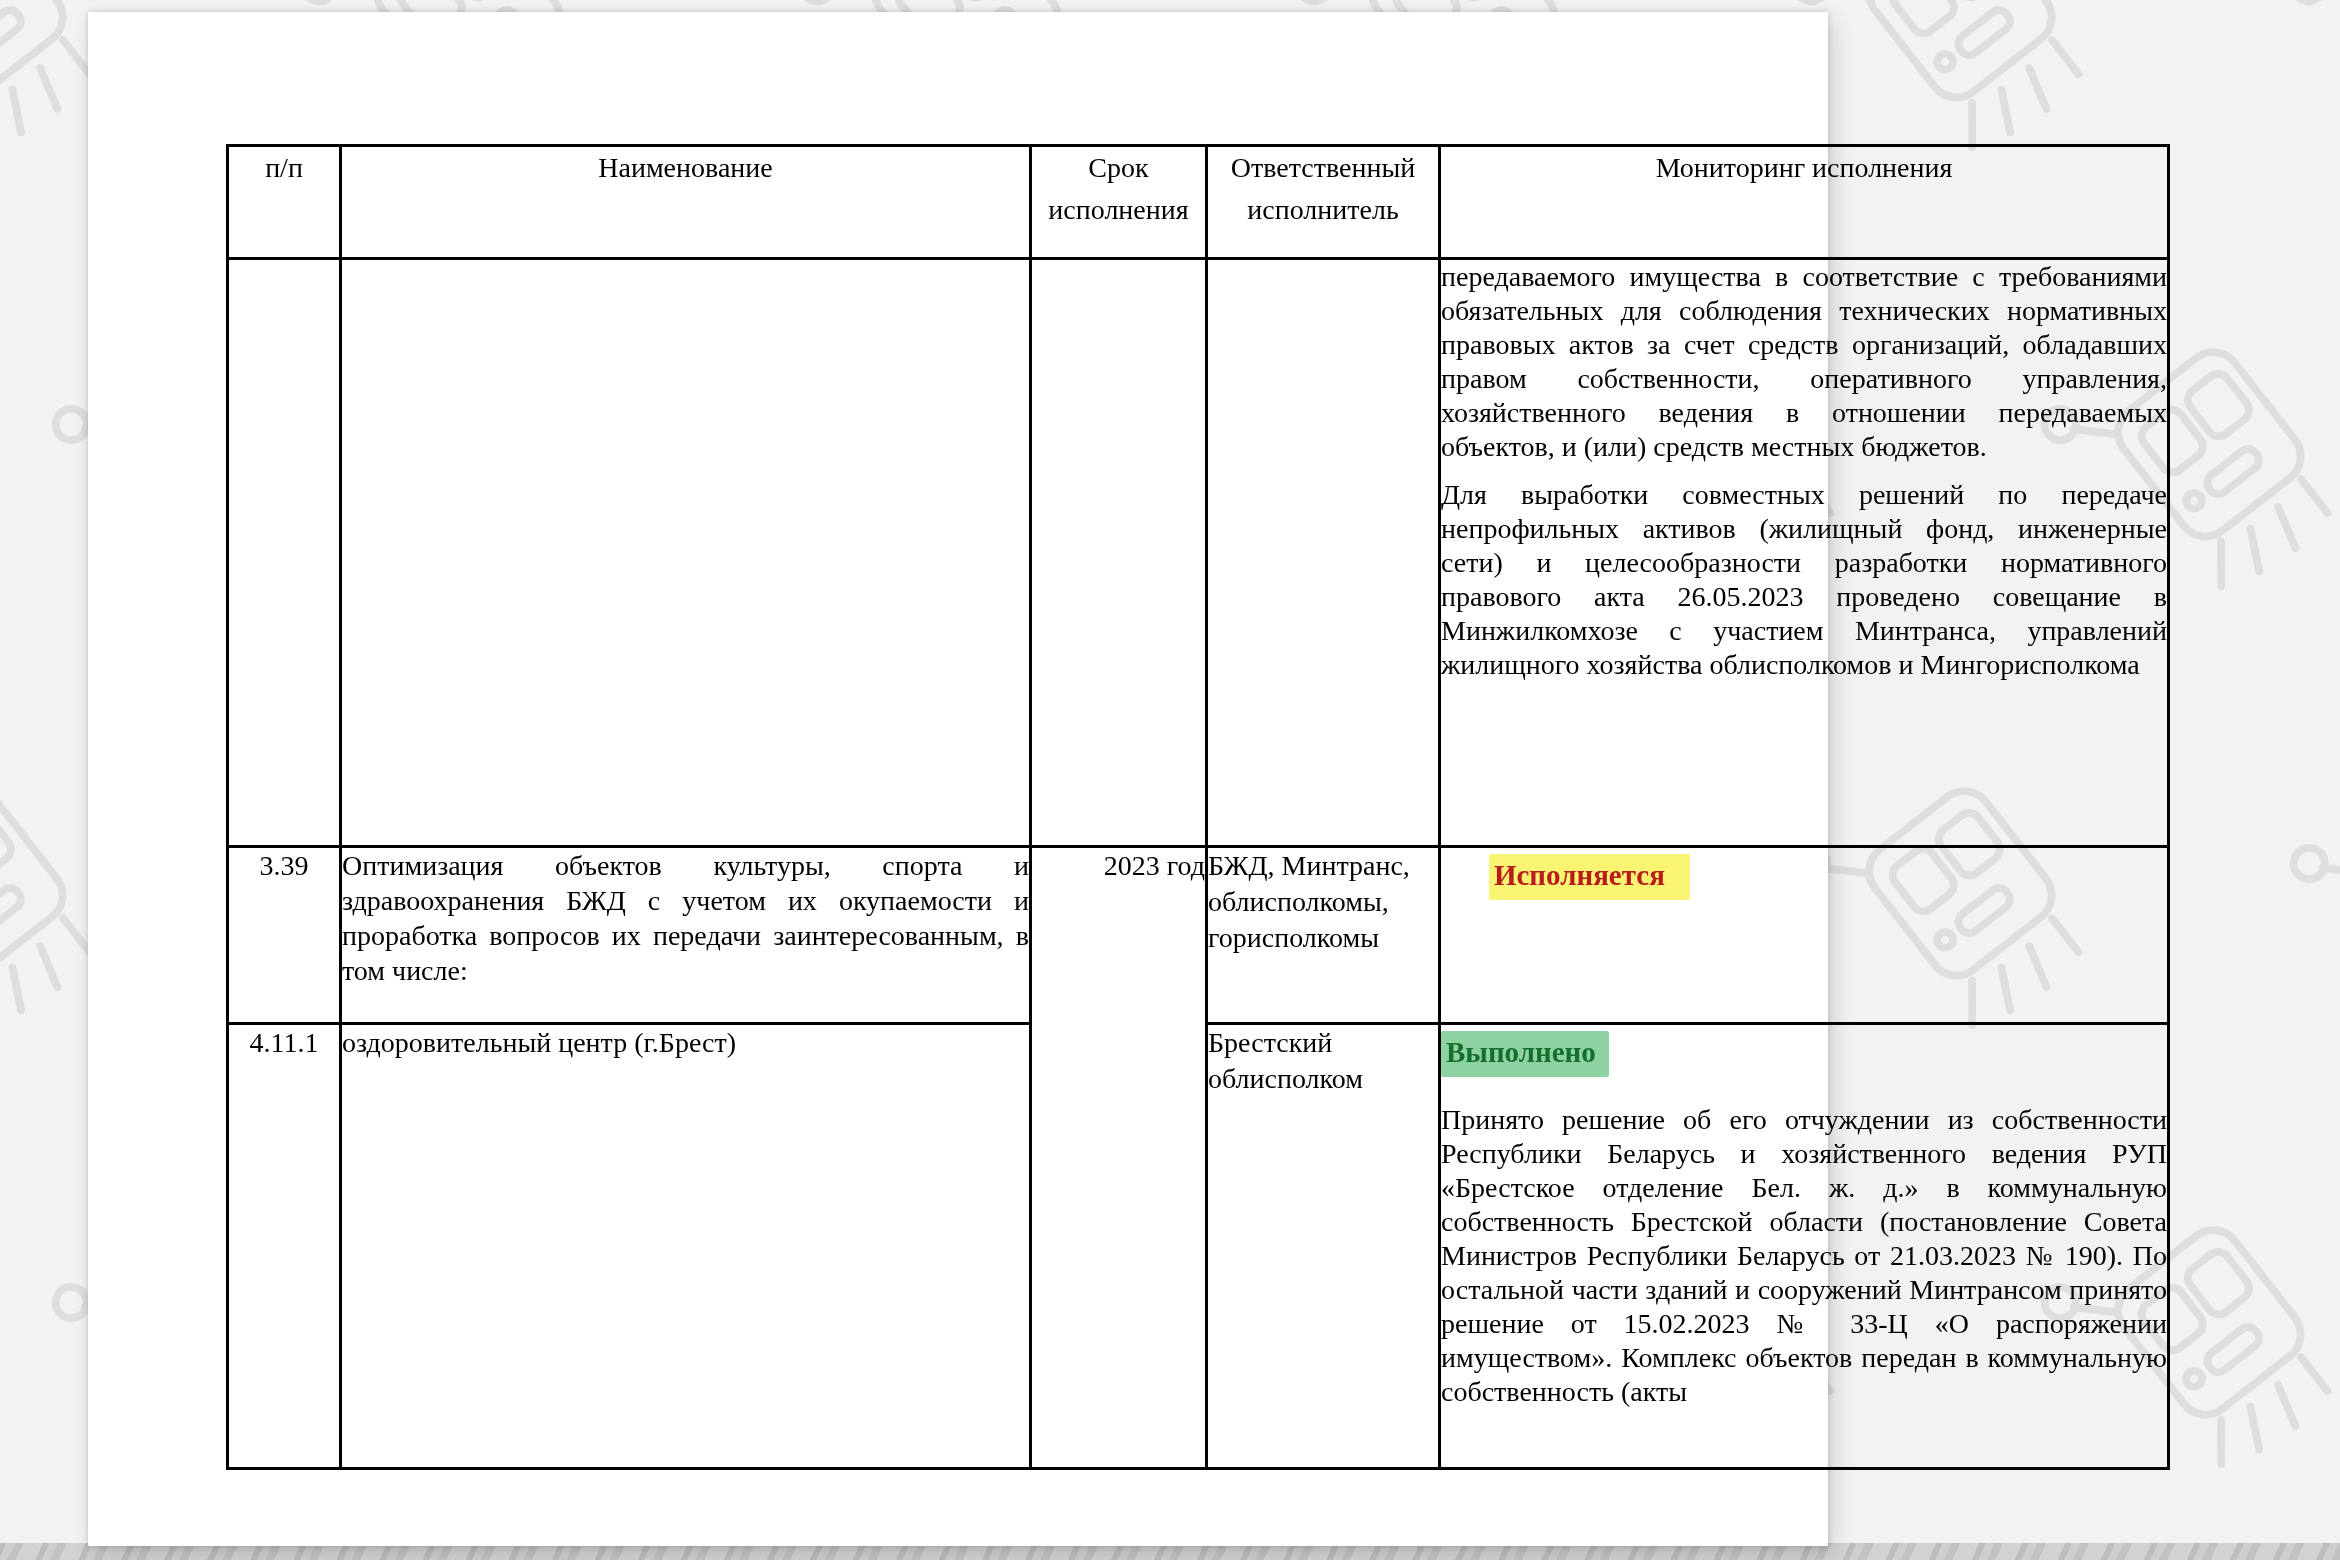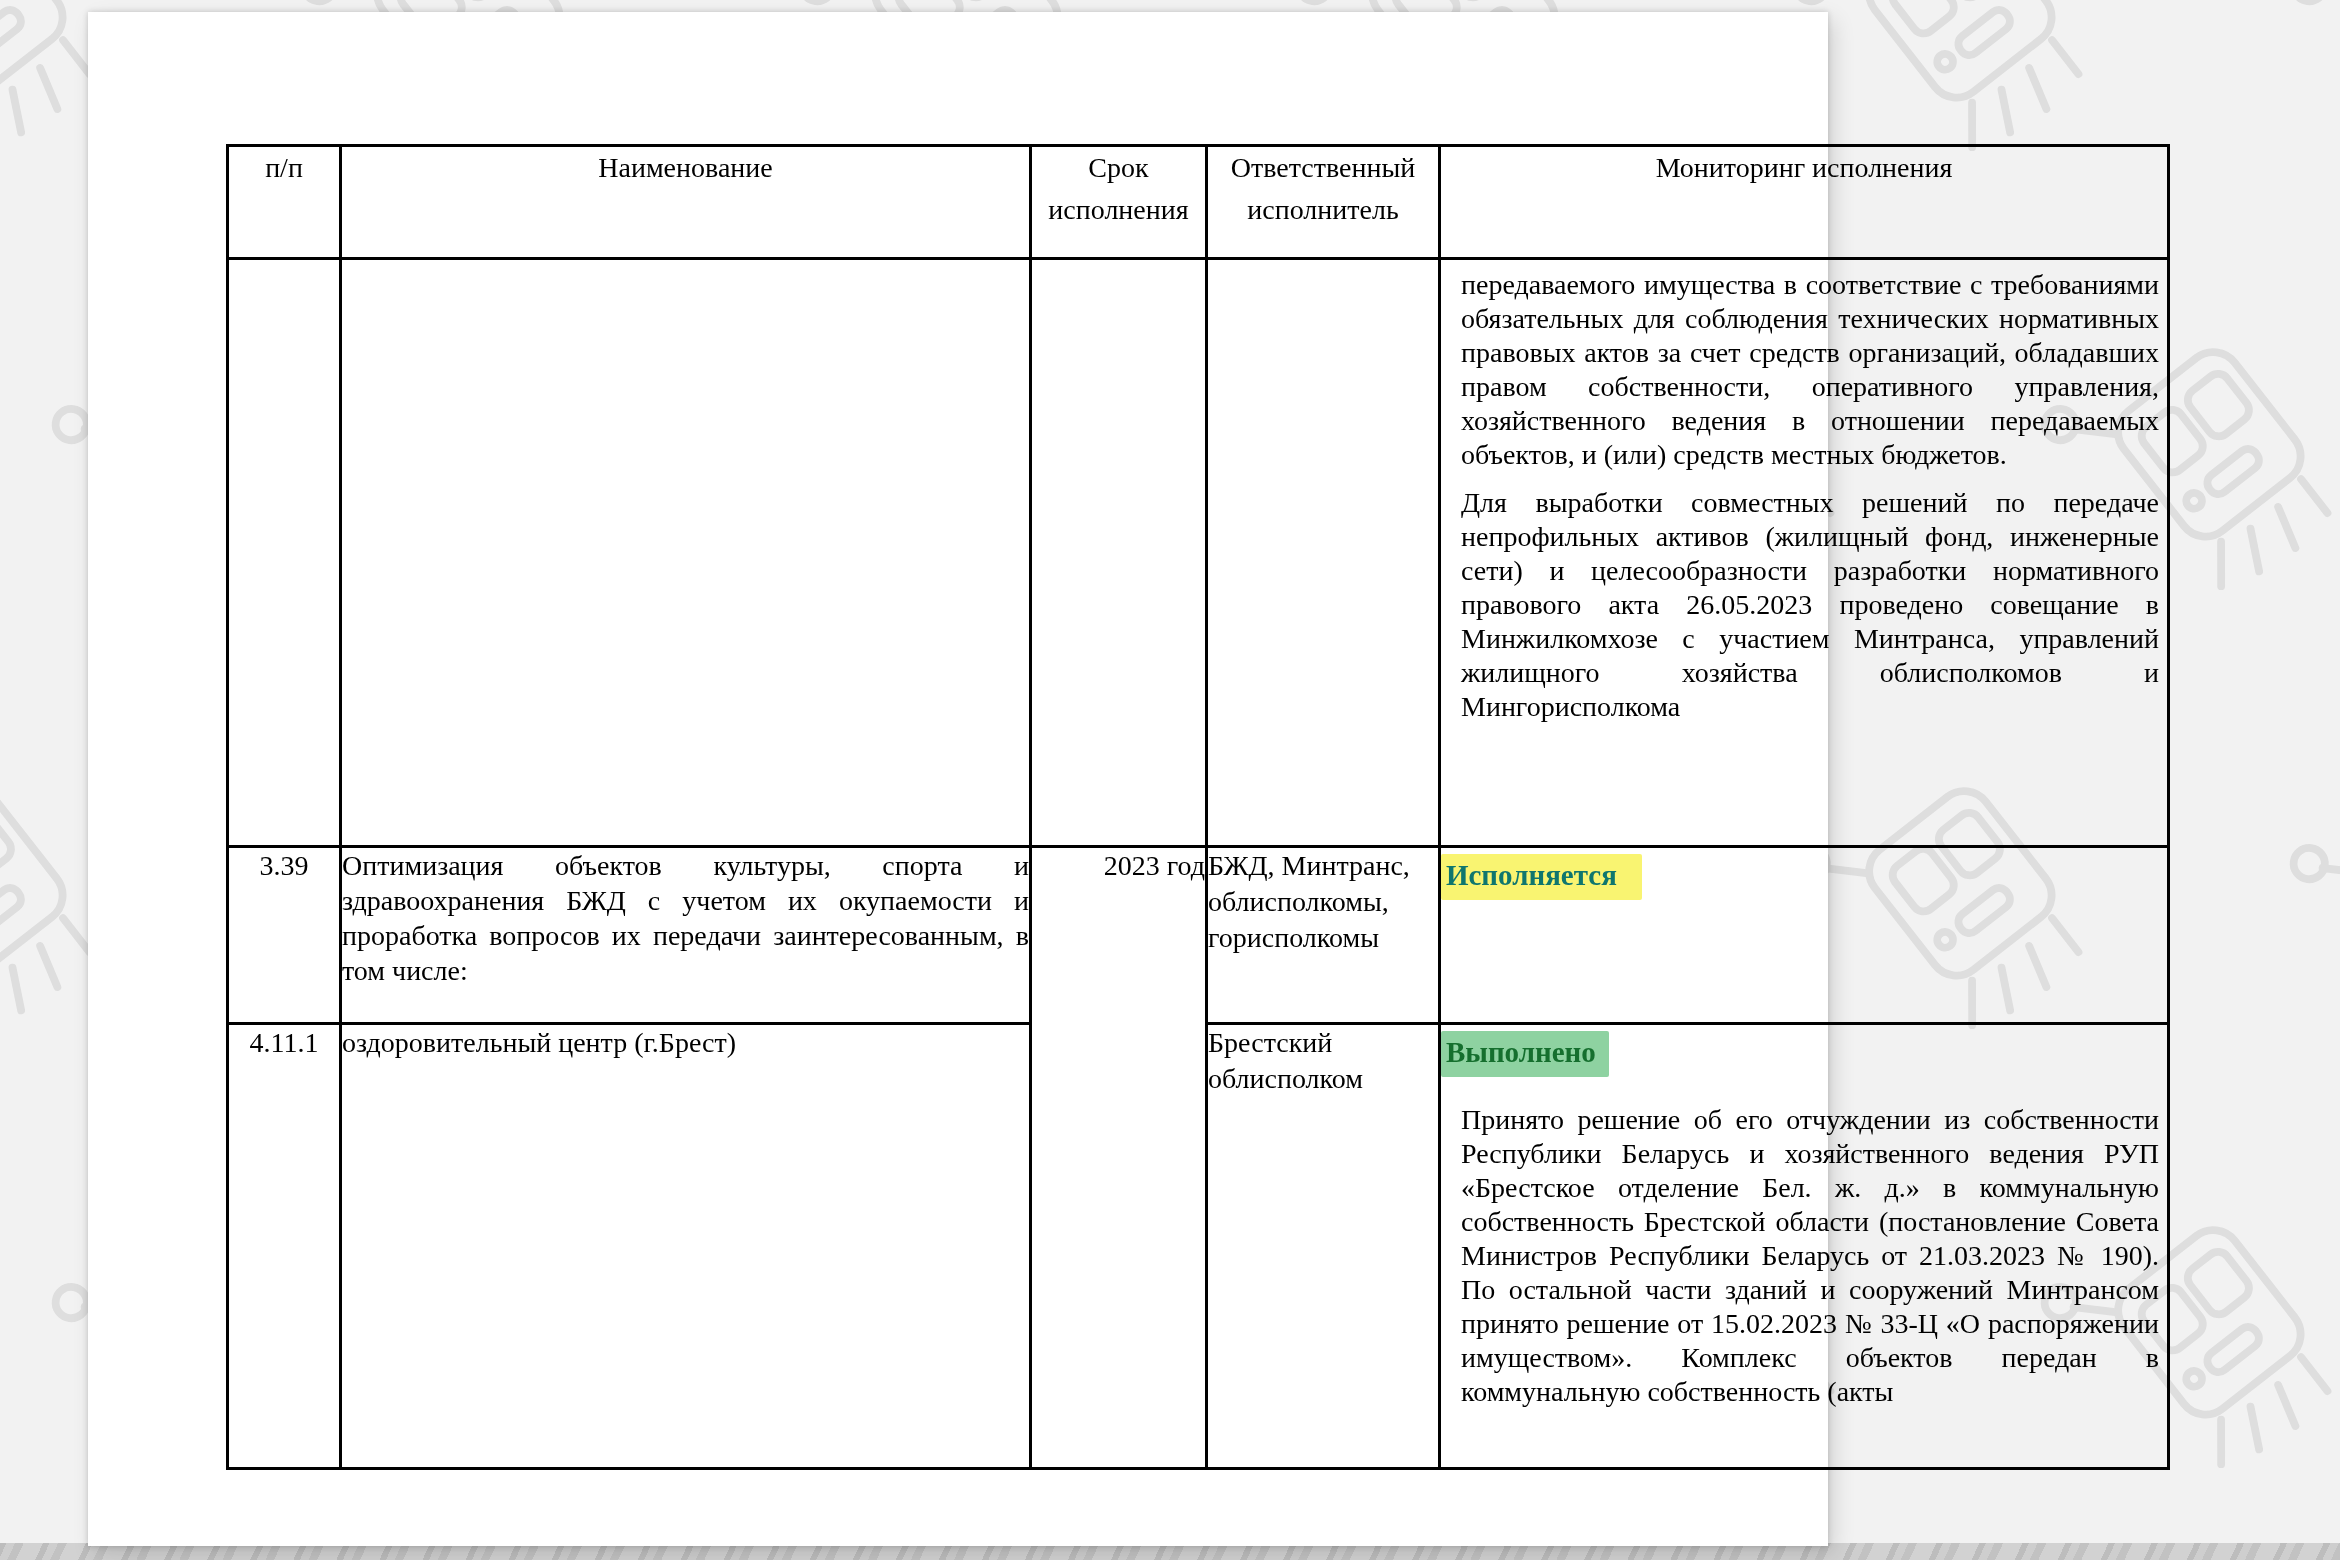--- a/index.html
+++ b/index.html
@@ -36,29 +36,29 @@
   tr.r-head{height:113px;}
   tr.r-cont{height:588px;}
   tr.r-411{height:177px;}
   tr.r-4111{height:445px;}
   th.hcell{vertical-align:middle;text-align:center;line-height:42px;padding:3.9px 5.9px;}
   td.num{ text-align:center;padding-top:9.8px;line-height:35px;}
   td.name{padding:9.8px 9.8px 0 11.7px;text-align:justify;line-height:35px;}
   td.deadline{text-align:right;padding-top:9.8px;line-height:35px;}
   td.resp{text-align:left;padding-top:7.8px;line-height:36px;}
   td.mon{padding:0 13.7px 0 11.7px;}
-  td.mon p.para{margin:8px;text-align:justify;line-height:34px;padding-left:12px;}
+  td.mon p.para{margin:0;text-align:justify;line-height:34px;}
   td.mon p.para + p.para{margin-top:14.6px;}
   .mon-first{margin-top:13.7px;}
   .badge-wrap{margin-top:6.8px;}
   .badge{
     display:inline-block;font-weight:bold;font-size:29px;line-height:33px;
     padding:4.9px 25px 7.8px 4.9px;border-radius:2px;
   }
-  .badge-inprogress{background:#f9f471;color:#0f766e;}
+  .badge-inprogress{background:#f9f471;color:#b91c1c;margin-left:48px;}
   .badge-done{background:#8ed2a1;color:#156f2e;padding-right:13.7px;}
   .para-after-badge{margin-top:26px !important;}
 </style>
 </head>
 <body>
 
 <div id="bg-pattern">
     <div class="doodle" style="left: -156px; top: -137px;">
 <svg width="244" height="293" viewBox="0 0 125 150" style="transform:rotate(-38deg)">
   <g fill="none" stroke="#dcdcdc" stroke-width="4" stroke-linecap="round" stroke-linejoin="round">

